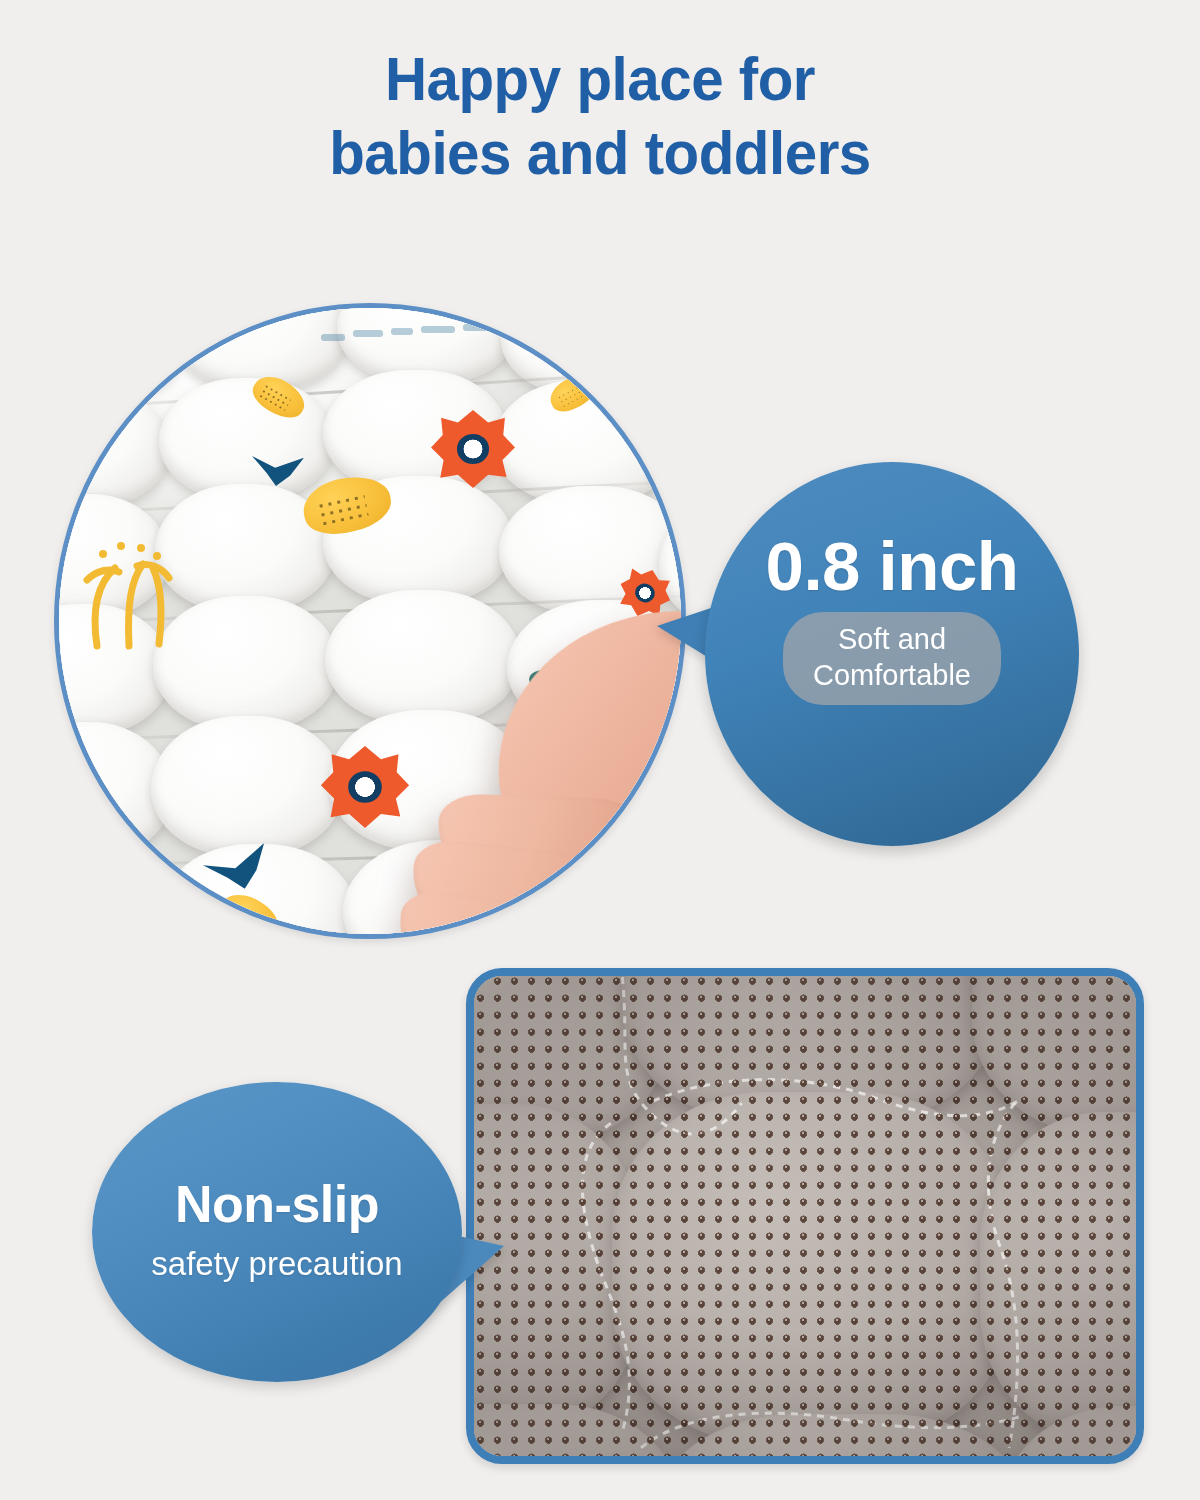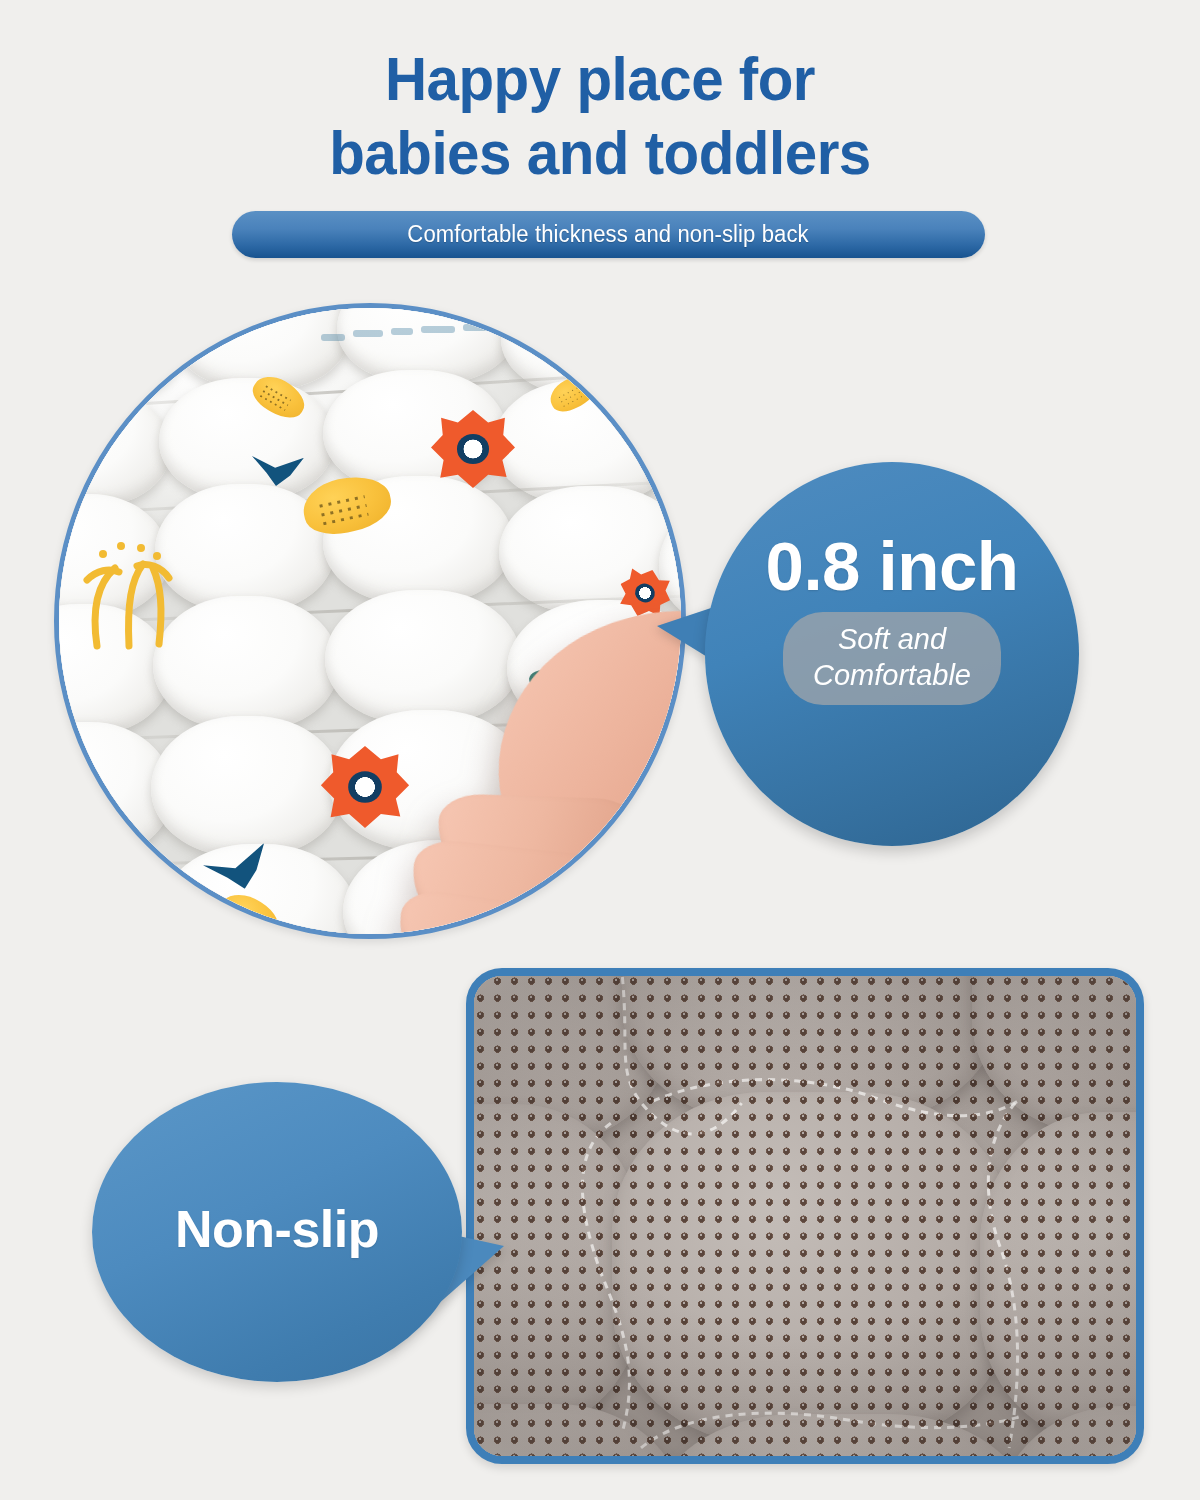--- a/index.html
+++ b/index.html
@@ -216,21 +216,21 @@
     margin-top: 14px;
     background: rgba(158,164,170,0.78);
     border-radius: 40px;
     padding: 9px 30px 12px 30px;
     text-align: center;
     color: #ffffff;
     font-size: 29px;
     line-height: 36px;
     max-width: 252px;
   }
-  .pill-note .pl { display: block; white-space: nowrap; font-style: italic; }
+  .pill-note .pl { display: block; white-space: nowrap; }
 
   
   .photo-rect {
     position: absolute;
     left: 466px;
     top: 968px;
     width: 678px;
     height: 496px;
     border-radius: 36px;
     border: 8px solid #3e7fb8;
@@ -323,23 +323,20 @@
 </head>
 <body>
 
 <div class="page">
 
   <div class="headline">
     <span class="hl-line">Happy place for</span>
     <span class="hl-line">babies and toddlers</span>
   </div>
 
-  <div class="subtitle-banner">
-    <span class="subtitle-text">Comfortable thickness and non-slip back</span>
-  </div>
 
   <div class="photo-circle">
     <div class="quilt-scene">
 
       <div class="puff" style="left:-40px;  top:-18px; width:170px; height:112px;"></div>
       <div class="puff" style="left:118px;  top:-30px; width:176px; height:116px;"></div>
       <div class="puff" style="left:282px;  top:-36px; width:180px; height:116px;"></div>
       <div class="puff" style="left:446px;  top:-26px; width:184px; height:118px;"></div>
       <div class="puff" style="left:598px;  top:-12px; width:150px; height:118px;"></div>
       <div class="seam" style="left:-30px; top:84px; width:700px; transform:rotate(-3.5deg);"></div>
@@ -467,16 +464,17 @@
       <div class="dots-layer"></div>
       <div class="dots-hi"></div>
       <div class="grip-shade"></div>
     </div>
   </div>
 
   <div class="bubble-grip">
     <div class="tail2"></div>
     <div class="body2">
       <div class="grip-title">Non-slip</div>
+      <div class="grip-sub">safety precaution</div>
     </div>
   </div>
 
 </div>
 
 </body></html>

